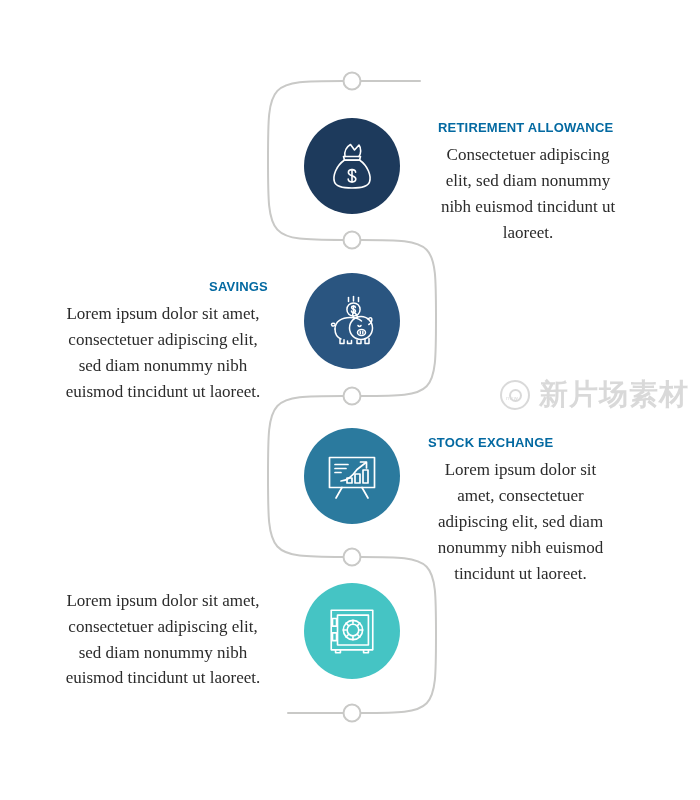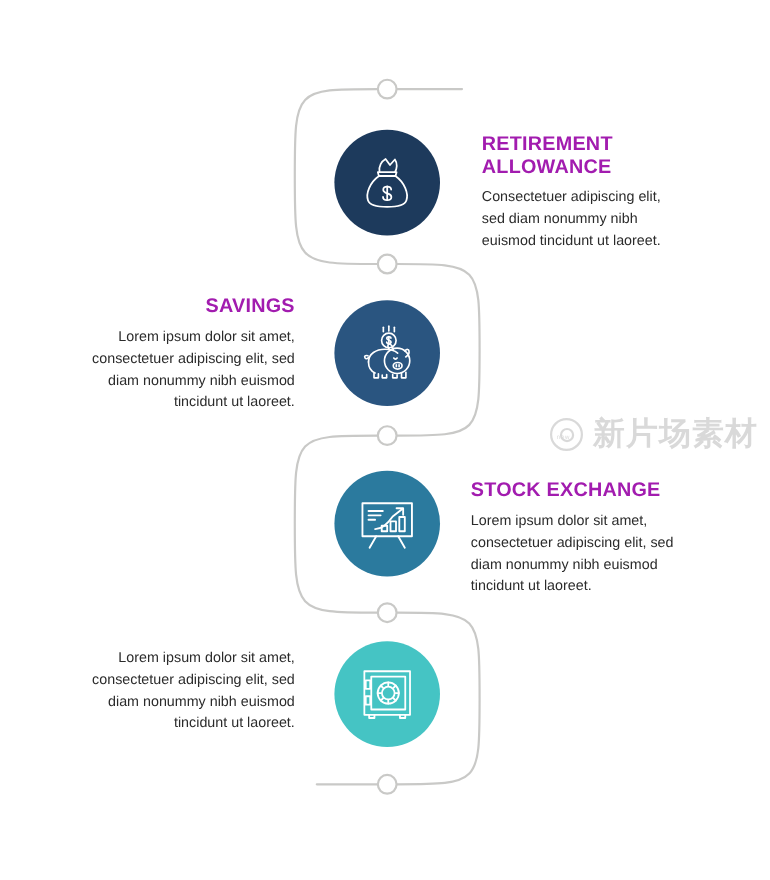--- a/index.html
+++ b/index.html
@@ -50,34 +50,35 @@
     position: absolute;
     z-index: 2;
     width: 220px;
   }
   .step-text.align-left  { text-align: left; }
   .step-text.align-right { text-align: right; }
 
   .step-title {
     font-family: "Liberation Sans", sans-serif;
     font-weight: bold;
-    font-size: 18px;
+    font-size: 13px;
     line-height: 1.17;
     letter-spacing: 0.2px;
-    color: #a21caf;
+    color: #0369a1;
     margin: 0 0 7px 0;
     text-transform: uppercase;
   }
   .step-desc {
-    font-family: Liberation Sans, sans-serif;
-    font-size: 13px;
+    font-family: Liberation Serif, serif;
+    font-size: 17px;
     line-height: 1.52;
     color: #2b2b2b;
     margin: 0;
     font-weight: normal;
+    text-align: center;
   }
   
   .watermark {
     position: absolute;
     z-index: 4;
     display: flex;
     align-items: center;
     gap: 9px;
     opacity: 0.33;
     pointer-events: none;
@@ -191,21 +192,21 @@
       <path d="M39.8 39.6 L39.8 41.4"></path>
 
       <path d="M11.5 31.5 C9 30.5, 8 32, 8.8 33.3 C9.5 34.5, 11.3 34.3, 11.8 33"></path>
 
       <path d="M17 47 L17 51.5 L21 51.5 L21 47.8"></path>
       <path d="M24.5 49 L24.5 51.5 L28.5 51.5 L28.5 48.5"></path>
       <path d="M42 47 L42 51.5 L46 51.5 L46 46.5"></path>
       <path d="M34 48.5 L34 51.5 L38 51.5 L38 48.8"></path>
     </svg>
   </div>
-  <div class="step-text align-right" style="left:58px; top:268px; width:210px;">
+  <div class="step-text align-right" style="left:58px; top:279px; width:210px;">
     <p class="step-title">SAVINGS</p>
     <p class="step-desc">Lorem ipsum dolor sit amet, consectetuer adipiscing elit, sed diam nonummy nibh euismod tincidunt ut laoreet.</p>
   </div>
 
   <div class="step-icon-circle" style="left:304px; top:428px; background:#2b7a9e;">
     <svg width="58" height="58" viewBox="0 0 58 58" fill="none" stroke="#ffffff" stroke-width="1.7" stroke-linejoin="round" stroke-linecap="round">
 
       <rect x="6.5" y="10.5" width="45" height="30"></rect>
 
       <path d="M19 40.5 L13 51"></path>

